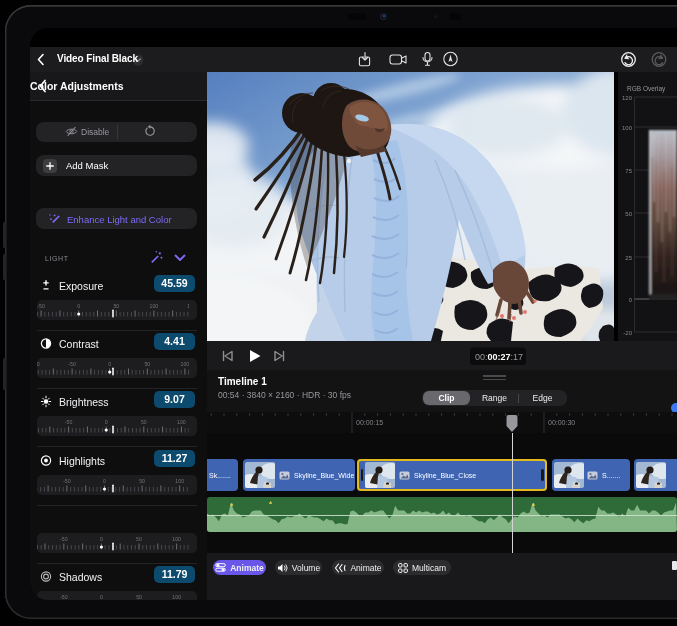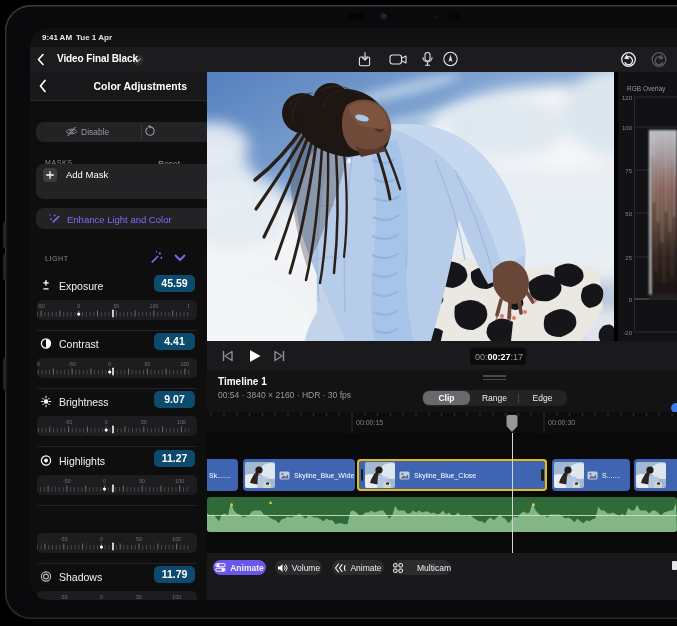--- a/index.html
+++ b/index.html
@@ -7,21 +7,21 @@
 
 #device{position:absolute;left:5px;top:5px;width:800px;height:614px;border-radius:26px;background:#0a0a0c;box-shadow:inset 0 1px 0 0.5px #39393c, inset 0 0 0 1.5px #2b2b2e;}
 .sbtn{position:absolute;left:3px;width:3px;background:#242427;border-radius:2px;}
 #screen{position:absolute;left:30px;top:28px;width:647px;height:572px;background:#000;border-radius:18px 0 0 18px;overflow:hidden;}
 
 #statusbar{position:absolute;left:0;top:0;width:647px;height:19px;background:#111112;color:#ededf0;font-size:8px;}
 #toolbar{position:absolute;left:0;top:19px;width:647px;height:25px;background:#1c1c1e;color:#fff;}
 
 #panel{position:absolute;left:0;top:44px;width:177px;height:528px;background:#0e0e0f;}
 #panelhead{position:absolute;left:0;top:0;width:177px;height:28px;background:#18181a;border-bottom:1px solid #2a2a2c;}
-.card{position:absolute;left:6px;width:161px;background:#232326;border-radius:8px;padding-left:48px;}
+.card{position:absolute;left:6px;width:161px;background:#232326;border-radius:8px;}
 .seclabel{position:absolute;left:15px;color:#8a8a8f;font-size:7px;letter-spacing:0.6px;}
 .srow{position:absolute;left:7px;width:160px;height:18px;}
 .slabel{position:absolute;left:22px;top:3px;color:#f2f2f4;font-size:10.5px;}
 .sicon{position:absolute;left:3px;top:2px;}
 .pill{position:absolute;right:2px;top:-2px;width:41px;height:17px;line-height:17px;background:#0c4a6e;border-radius:5px;color:#fff;font-size:10.5px;font-weight:bold;text-align:center;}
 .ruler{position:absolute;left:7px;width:160px;height:20px;background:#1d1d1f;border-radius:5px;overflow:hidden;}
 .sep{position:absolute;left:7px;width:160px;height:1px;background:#232325;}
 
 #preview{position:absolute;left:177px;top:44px;width:407px;height:269px;}
 #scope{position:absolute;left:588px;top:44px;width:59px;height:269px;background:#121214;}
@@ -41,24 +41,20 @@
 <div id="device"></div>
 <div style="position:absolute;left:348px;top:13px;width:18px;height:7px;border-radius:4px;background:#050507;"></div>
 <div style="position:absolute;left:380px;top:13px;width:7px;height:7px;border-radius:50%;background:#0d1018;box-shadow:inset 0 0 2px 1px #1a2233;"></div>
 <div style="position:absolute;left:383px;top:15px;width:2px;height:2px;border-radius:50%;background:#3a55a0;"></div>
 <div style="position:absolute;left:434px;top:15px;width:3px;height:3px;border-radius:50%;background:#16161a;"></div>
 <div style="position:absolute;left:449px;top:13px;width:12px;height:7px;border-radius:4px;background:#050507;"></div>
 <div class="sbtn" style="top:222px;height:26px;"></div>
 <div class="sbtn" style="top:254px;height:26px;"></div>
 <div class="sbtn" style="top:358px;height:32px;"></div>
 <div id="screen">
-  <div id="statusbar">
-    <span style="position:absolute;left:12px;top:5px;font-weight:bold;">9:41 AM</span>
-    <span style="position:absolute;left:46px;top:5px;font-weight:bold;color:#e3e3e6;">Tue 1 Apr</span>
-  </div>
   <div id="toolbar">
     <svg width="647" height="25" viewBox="0 0 647 25" fill="none" stroke="#e2e2e6" stroke-width="1.1" stroke-linecap="round" stroke-linejoin="round">
 
       <path d="M13 7.5 L8.5 12.5 L13 17.5" stroke-width="1.6" stroke="#fff"></path>
 
       <circle cx="108" cy="13" r="5.5" fill="#2e2e30" stroke="none"></circle>
       <path d="M105.6 11.8 L108 14.2 L110.4 11.8" stroke="#9a9a9f" stroke-width="1.2"></path>
 
       <path d="M333.5 10 h-2.5 a1.6 1.6 0 0 0 -1.6 1.6 v5.6 a1.6 1.6 0 0 0 1.6 1.6 h7 a1.6 1.6 0 0 0 1.6 -1.6 v-5.6 a1.6 1.6 0 0 0 -1.6 -1.6 h-2.5"></path>
       <path d="M335 5.5 v7.2 M332.4 10.5 l2.6 2.6 2.6 -2.6"></path>
@@ -84,38 +80,38 @@
         <path d="M630.8 7.8 l2 3.6 -4 0.4" fill="#59595e" stroke-width="0.9"></path>
       </g>
     </svg>
     <span style="position:absolute;left:27px;top:6px;font-size:10px;font-weight:bold;letter-spacing:-0.1px;">Video Final Black</span>
   </div>
 <div id="panel">
 <div id="panelhead">
         <svg width="177" height="28" viewBox="0 0 177 28" fill="none">
           <path d="M15 8.5 L10.5 14 L15 19.5" stroke="#fff" stroke-width="1.7" stroke-linecap="round" stroke-linejoin="round"></path>
         </svg>
-        <span style="position:absolute;left:0;right:20px;top:8px;text-align:right;color:#fff;font-size:10.5px;font-weight:bold;">Color Adjustments</span>
+        <span style="position:absolute;left:0;right:20px;top:8px;text-align:left;color:#fff;font-size:10.5px;font-weight:bold;">Color Adjustments</span>
       </div>
 <div class="card" style="top:50px;height:20px;">
 <div style="position:absolute;left:50%;top:3px;bottom:3px;width:1px;background:#39393c;"></div>
 <svg style="position:absolute;left:29px;top:3px;" width="13" height="13" viewBox="0 0 13 13" fill="none" stroke="#8e8e93" stroke-width="1">
           <path d="M1.2 6.5 C3 3.4 10 3.4 11.8 6.5 C10 9.6 3 9.6 1.2 6.5 Z"></path>
           <circle cx="6.5" cy="6.5" r="1.7"></circle>
           <path d="M2.6 11 L10.4 2" stroke-width="1.1"></path>
         </svg>
 <span style="position:absolute;left:45px;top:5px;color:#98989d;font-size:8.5px;">Disable</span>
 <svg style="position:absolute;left:108px;top:3px;" width="12" height="13" viewBox="0 0 12 13" fill="none" stroke="#98989d" stroke-width="1.1" stroke-linecap="round">
           <path d="M3.2 3.0 A4.2 4.2 0 1 0 6.2 1.9"></path>
           <path d="M6.4 0 L3.7 1.6 6.2 3.8" fill="#98989d" stroke="none"></path>
         </svg>
 <span style="position:absolute;left:122px;top:5px;color:#98989d;font-size:8.5px;margin-top:32px;">Reset</span>
 </div>
 <div class="seclabel" style="top:87px;">MASKS</div>
-<div class="card" style="top:92px;height:35px;">
+<div class="card" style="top:83px;height:21px;">
 <div style="position:absolute;left:7px;top:3.5px;width:14px;height:14px;background:#3d3d40;border-radius:4px;"></div>
 <svg style="position:absolute;left:10px;top:6.5px;" width="8" height="8" viewBox="0 0 8 8">
           <path d="M4 0.7v6.6M0.7 4h6.6" stroke="#fff" stroke-width="1.3" stroke-linecap="round"></path>
         </svg>
 <span style="position:absolute;left:30px;top:5px;color:#fff;font-size:9.5px;">Add Mask</span>
 </div>
 <div class="card" style="top:136px;height:21px;">
 <svg style="position:absolute;left:12px;top:4px;" width="14" height="14" viewBox="0 0 14 14">
           <g fill="#7d6bf7">
             <path d="M4.2 9.8 L10.6 3.4 L11.8 4.6 L5.4 11 Z" transform="rotate(0)"></path>
@@ -892,21 +888,21 @@
     <div class="tbtn" style="left:125px;width:52px;">
       <svg width="12" height="10" viewBox="0 0 12 10">
           <g fill="none" stroke="#fff" stroke-width="1.1" stroke-linecap="round">
             <path d="M4.5,1 L1.5,5 4.5,9"></path>
             <path d="M8,1.5 L5.5,5 8,8.5"></path>
             <path d="M11,2.5 a5 5 0 0 0 0,5"></path>
           </g>
         </svg>
       <span style="font-weight:normal;">Animate</span>
     </div>
-    <div class="tbtn" style="left:186px;width:58px;justify-content:space-between;">
+    <div class="tbtn" style="left:186px;width:58px;">
       <svg width="10" height="10" viewBox="0 0 10 10">
           <g fill="none" stroke="#fff" stroke-width="1">
             <rect x="0.6" y="0.6" width="3.4" height="3.4" rx="1"></rect>
             <rect x="6" y="0.6" width="3.4" height="3.4" rx="1"></rect>
             <rect x="0.6" y="6" width="3.4" height="3.4" rx="1"></rect>
             <rect x="6" y="6" width="3.4" height="3.4" rx="1"></rect>
           </g>
         </svg>
       <span style="font-weight:normal;">Multicam</span>
     </div>

